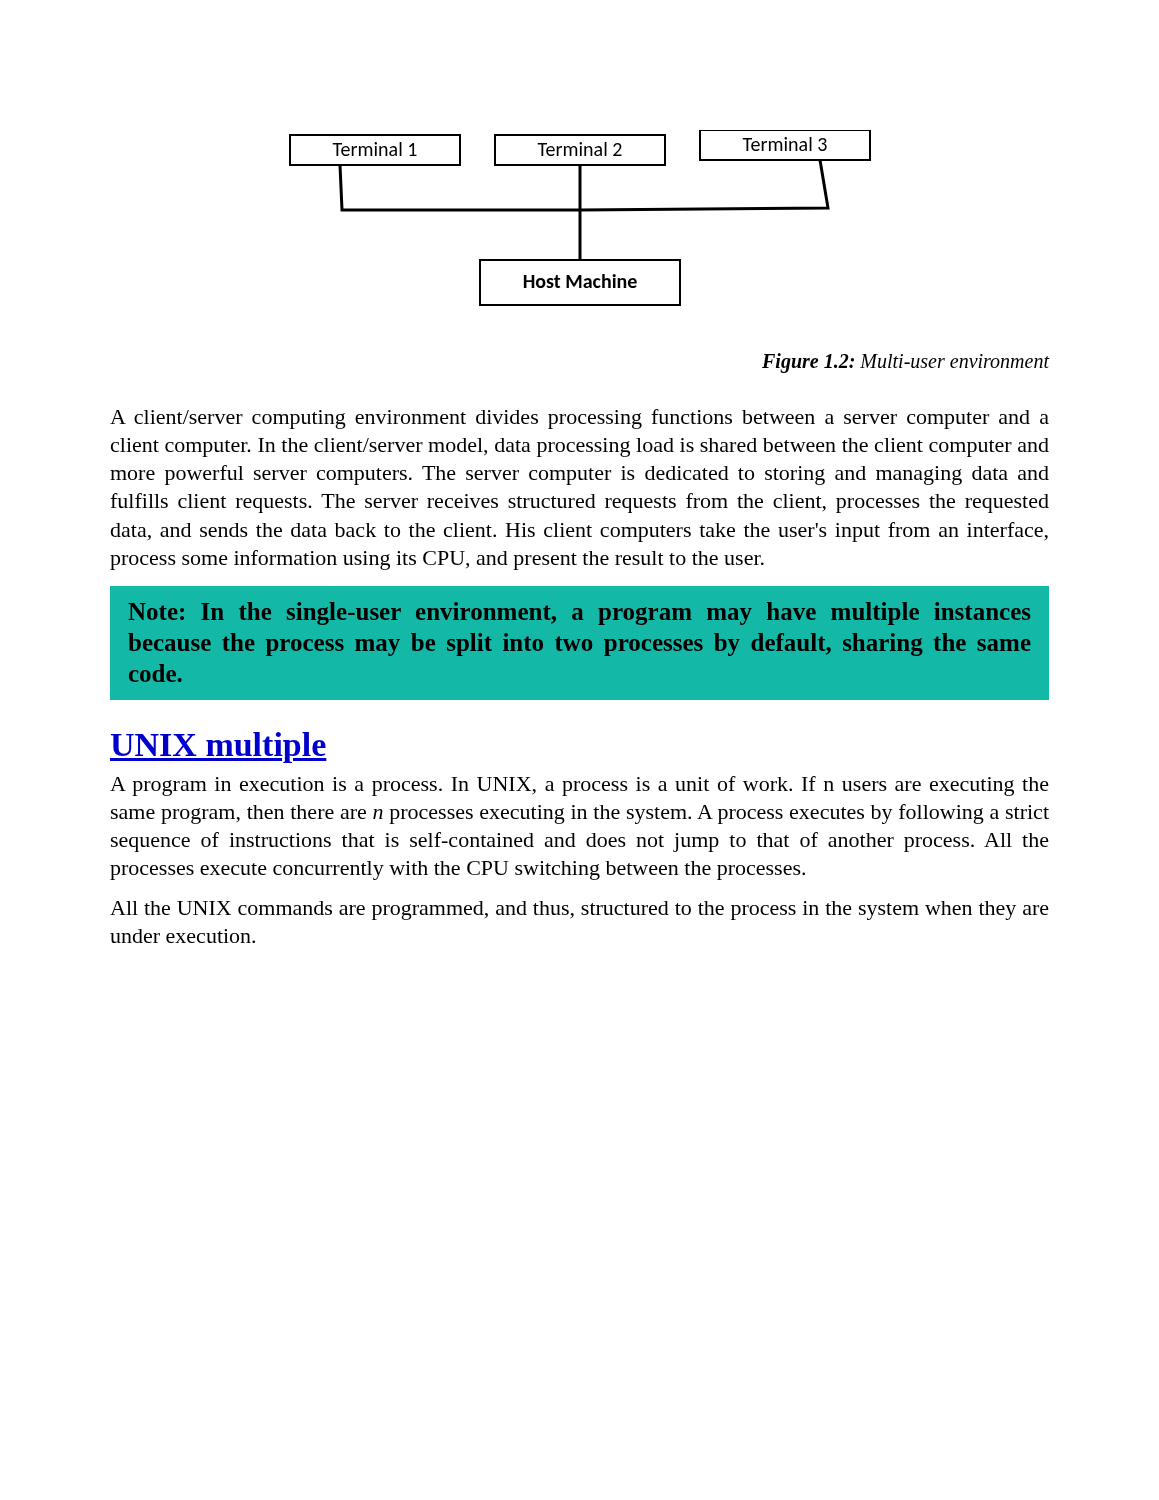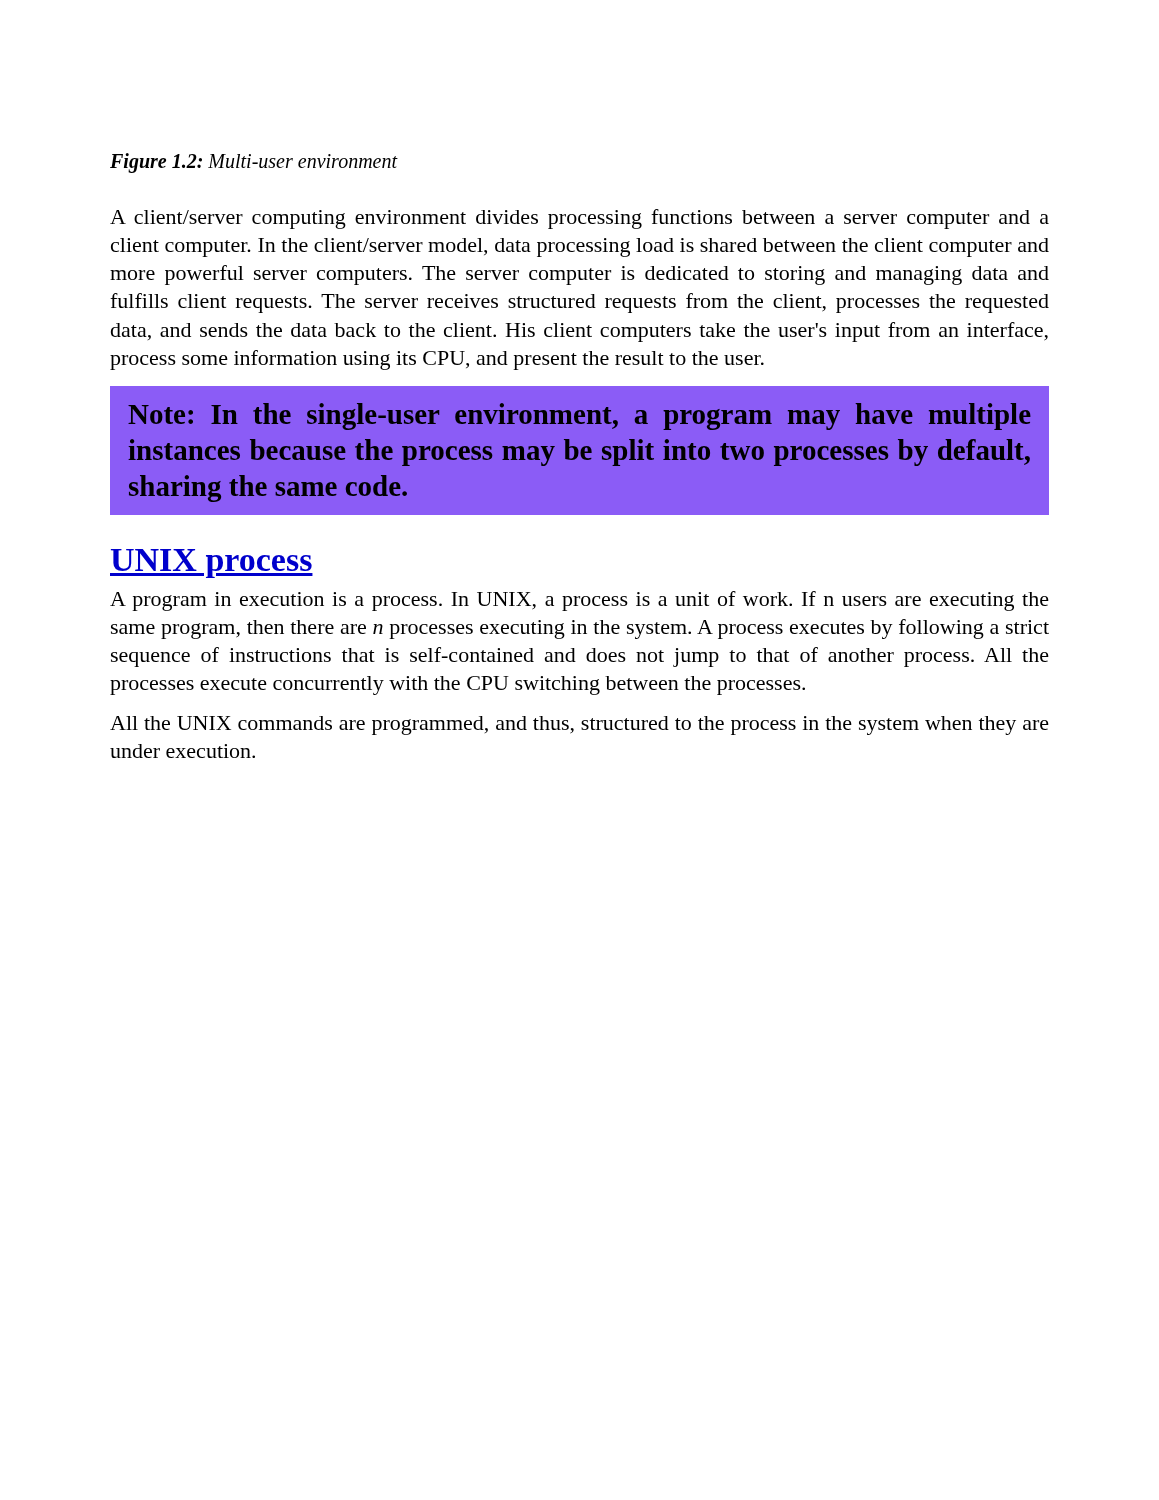--- a/index.html
+++ b/index.html
@@ -27,21 +27,21 @@
   .diagram-box {
     font-family: Calibri, Arial, sans-serif;
     font-size: 20px;
   }
   .diagram-host {
     font-family: Calibri, Arial, sans-serif;
     font-size: 20px;
     font-weight: bold;
   }
   .caption {
-    text-align: left;
+    text-align: right;
     font-size: 20px;
     margin: 40px 0 30px 0;
   }
   .caption .fig-label {
     font-weight: bold;
     font-style: italic;
   }
   .caption .fig-title {
     font-style: italic;
   }
@@ -56,44 +56,64 @@
   p.body-text {
     font-size: 22px;
     line-height: 1.28;
     text-align: justify;
     margin: 6px 0 12px 0;
   }
   .italic-n {
     font-style: italic;
   }
   .note-box {
-    background: #8b5cf6;
+    background: #14b8a6;
     padding: 10px 18px;
     margin: 14px 0 26px 0;
-    font-size: 29px;
+    font-size: 25px;
     font-weight: bold;
     text-align: justify;
     line-height: 1.25;
   }
 </style>
 </head>
 <body>
 
 <div class="page">
 
+  <div class="diagram">
+    <svg width="600" height="180" viewBox="0 0 600 180">
+
+      <rect x="10" y="5" width="170" height="30" fill="#fff" stroke="#000" stroke-width="2"></rect>
+      <text x="95" y="26" text-anchor="middle" class="diagram-box">Terminal 1</text>
+
+      <rect x="215" y="5" width="170" height="30" fill="#fff" stroke="#000" stroke-width="2"></rect>
+      <text x="300" y="26" text-anchor="middle" class="diagram-box">Terminal 2</text>
+
+      <rect x="420" y="0" width="170" height="30" fill="#fff" stroke="#000" stroke-width="2"></rect>
+      <text x="505" y="21" text-anchor="middle" class="diagram-box">Terminal 3</text>
+
+      <path d="M 60 35 L 62 80 L 300 80" fill="none" stroke="#000" stroke-width="3"></path>
+      <path d="M 300 35 L 300 130" fill="none" stroke="#000" stroke-width="3"></path>
+      <path d="M 540 30 L 548 78 L 300 80" fill="none" stroke="#000" stroke-width="3"></path>
+
+      <rect x="200" y="130" width="200" height="45" fill="#fff" stroke="#000" stroke-width="2"></rect>
+      <text x="300" y="158" text-anchor="middle" class="diagram-host">Host Machine</text>
+    </svg>
+  </div>
 
   <div class="caption">
     <span class="fig-label">Figure 1.2:</span>
     <span> </span>
     <span class="fig-title">Multi-user environment</span>
   </div>
 
   <p class="body-text">A client/server computing environment divides processing functions between a server computer and a client computer. In the client/server model, data processing load is shared between the client computer and more powerful server computers. The server computer is dedicated to storing and managing data and fulfills client requests. The server receives structured requests from the client, processes the requested data, and sends the data back to the client. His client computers take the user's input from an interface, process some information using its CPU, and present the result to the user.</p>
 
   <div class="note-box">Note: In the single-user environment, a program may have multiple instances because the process may be split into two processes by default, sharing the same code.</div>
 
-  <h2 class="section-heading">UNIX process</h2>
+  <h2 class="section-heading">UNIX multiple</h2>
   <p class="body-text">
     <span>A program in execution is a process. In UNIX, a process is a unit of work. If n users are executing the same program, then there are </span><span class="italic-n">n</span><span> processes executing in the system. A process executes by following a strict sequence of instructions that is self-contained and does not jump to that of another process. All the processes execute concurrently with the CPU switching between the processes.</span>
   </p>
   <p class="body-text">All the UNIX commands are programmed, and thus, structured to the process in the system when they are under execution.</p>
 
 </div>
 
 </body></html>

